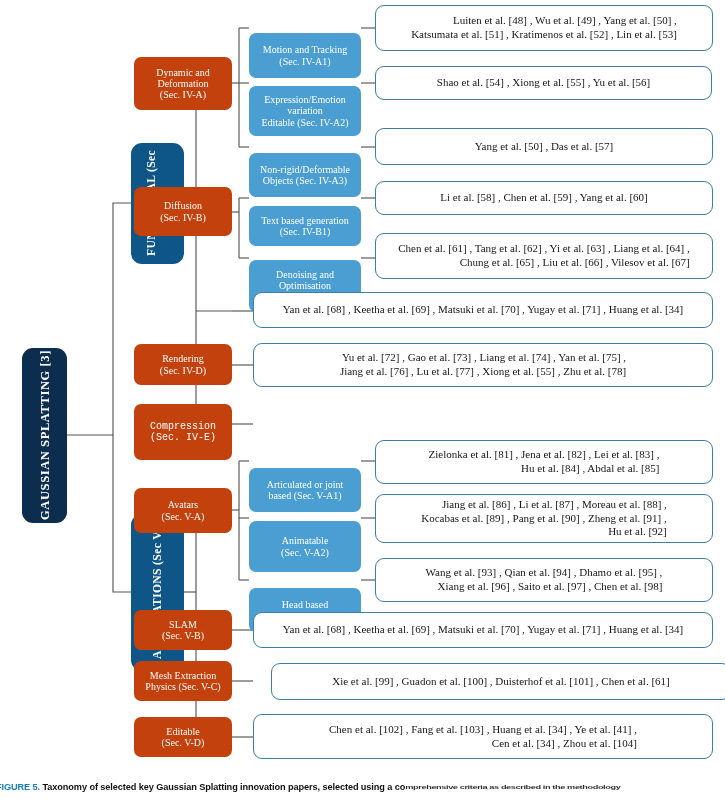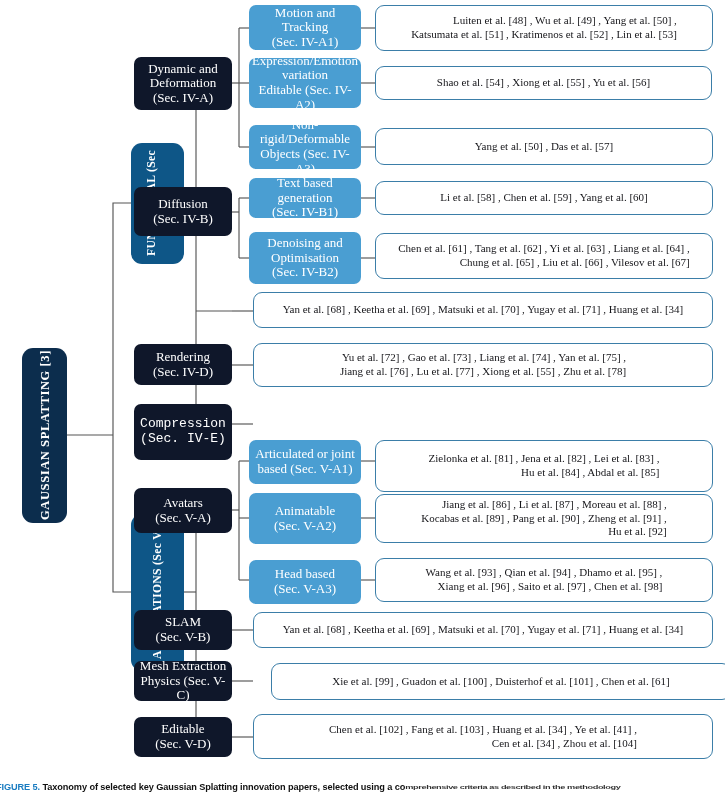--- a/index.html
+++ b/index.html
@@ -28,24 +28,24 @@
     writing-mode:vertical-rl;transform:rotate(180deg);
     font-size:12.5px;font-weight:600;letter-spacing:.6px;
     text-shadow:0 0 1px rgba(255,255,255,.25);
   }
   .lvl1{
     background:#0e5687;border-radius:11px;
     writing-mode:vertical-rl;transform:rotate(180deg);
     font-size:11.5px;font-weight:600;letter-spacing:.4px;
   }
   .lvl2{
-    background:#0f172a;font-size:13px;
+    background:#c2410c;font-size:10px;
   }
   .lvl3{
-    background:#4a9ed2;font-size:13px;
+    background:#4a9ed2;font-size:10px;margin-top:28px;
   }
   .refbox{
     position:absolute;box-sizing:border-box;
     display:flex;align-items:center;justify-content:center;
     text-align:right;
     background:#ffffff;border:1px solid #3b7ea8;border-radius:9px;
     color:#16161a;font-size:11px;line-height:1.25;
     padding:0 6px;
   }
   .refbox .lbl{display:block;white-space:pre-line;}
@@ -249,21 +249,21 @@
   <div class="refbox" style="left:253px;top:292px;width:460px;height:36px;">
     <span class="lbl">Yan et al. [68] , Keetha et al. [69] , Matsuki et al. [70] , Yugay et al. [71] , Huang et al. [34]</span>
   </div>
 
   <div class="refbox" style="left:253px;top:343px;width:460px;height:44px;">
     <span class="lbl">Yu et al. [72] , Gao et al. [73] , Liang et al. [74] , Yan et al. [75] ,
 Jiang et al. [76] , Lu et al. [77] , Xiong et al. [55] , Zhu et al. [78]</span>
   </div>
 
 
-  <div class="refbox" style="left:375px;top:440px;width:338px;height:52px;">
+  <div class="refbox" style="left:375px;top:440px;width:338px;height:44px;">
     <span class="lbl">Zielonka et al. [81] , Jena et al. [82] , Lei et al. [83] ,
 Hu et al. [84] , Abdal et al. [85]</span>
   </div>
 
   <div class="refbox" style="left:375px;top:494px;width:338px;height:49px;">
     <span class="lbl">Jiang et al. [86] , Li et al. [87] , Moreau et al. [88] ,
 Kocabas et al. [89] , Pang et al. [90] , Zheng et al. [91] ,
 Hu et al. [92]</span>
   </div>
 

